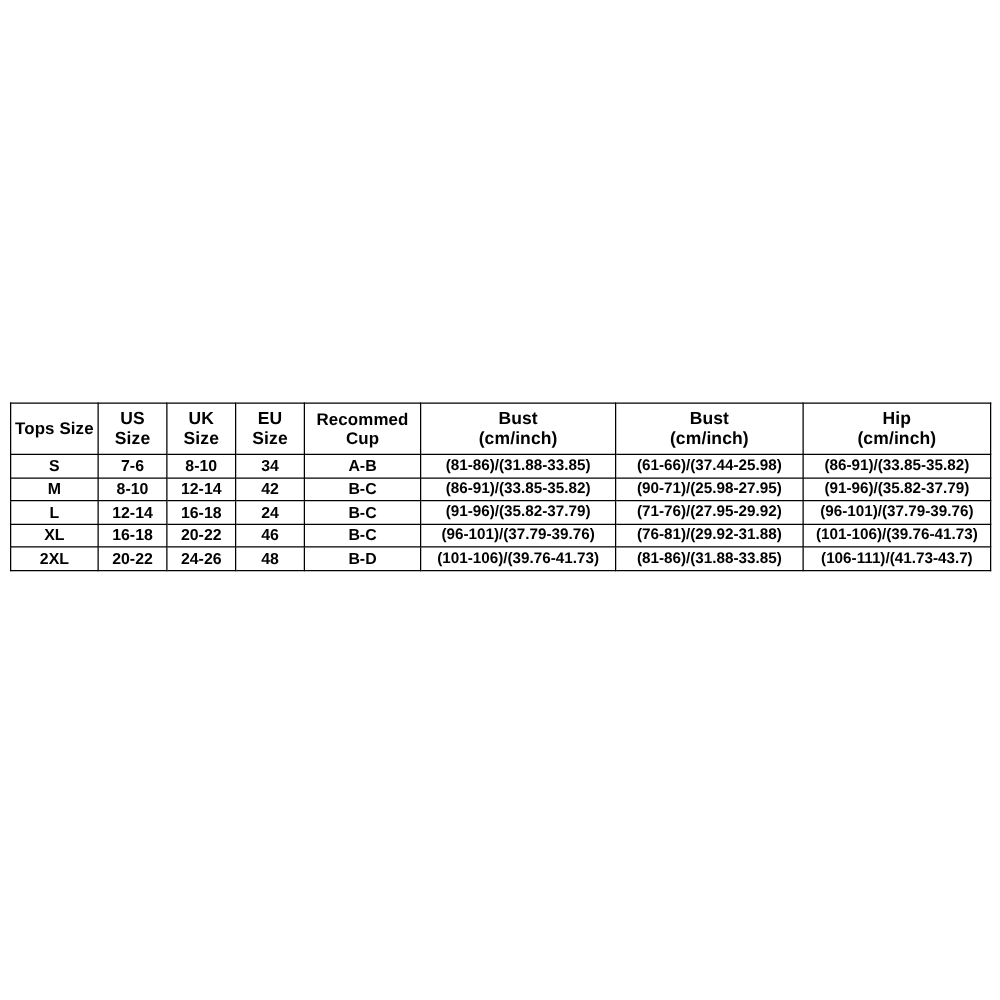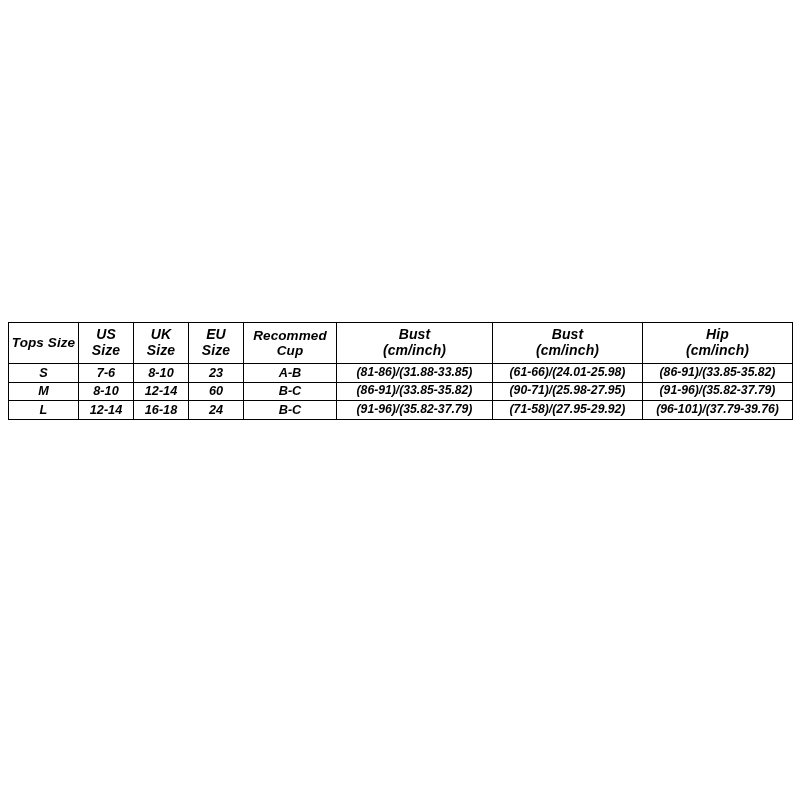--- a/index.html
+++ b/index.html
@@ -17,21 +17,20 @@
     position: relative;
     width: 800px;
     height: 800px;
     background: #ffffff;
   }
   #size-chart-wrap {
     position: absolute;
     left: 8px;
     top: 322px;
     width: 784px;
-    font-style: italic;
   }
   table.size-chart {
     border-collapse: collapse;
     width: 784px;
     table-layout: fixed;
     color: #000000;
   }
   table.size-chart td,
   table.size-chart th {
     border: 1px solid #000000;
@@ -120,42 +119,62 @@
             <span class="l1">Hip</span>
             <span class="l2">(cm/inch)</span>
           </th>
         </tr>
       </thead>
       <tbody>
         <tr class="body-row">
           <td>S</td>
           <td>7-6</td>
           <td>8-10</td>
-          <td>23</td>
+          <td>34</td>
           <td>A-B</td>
           <td class="small">(81-86)/(31.88-33.85)</td>
-          <td class="small">(61-66)/(24.01-25.98)</td>
+          <td class="small">(61-66)/(37.44-25.98)</td>
           <td class="small">(86-91)/(33.85-35.82)</td>
         </tr>
         <tr class="body-row">
           <td>M</td>
           <td>8-10</td>
           <td>12-14</td>
-          <td>60</td>
+          <td>42</td>
           <td>B-C</td>
           <td class="small">(86-91)/(33.85-35.82)</td>
           <td class="small">(90-71)/(25.98-27.95)</td>
           <td class="small">(91-96)/(35.82-37.79)</td>
         </tr>
         <tr class="body-row">
           <td>L</td>
           <td>12-14</td>
           <td>16-18</td>
           <td>24</td>
           <td>B-C</td>
           <td class="small">(91-96)/(35.82-37.79)</td>
-          <td class="small">(71-58)/(27.95-29.92)</td>
+          <td class="small">(71-76)/(27.95-29.92)</td>
           <td class="small">(96-101)/(37.79-39.76)</td>
+        </tr>
+        <tr class="body-row">
+          <td>XL</td>
+          <td>16-18</td>
+          <td>20-22</td>
+          <td>46</td>
+          <td>B-C</td>
+          <td class="small">(96-101)/(37.79-39.76)</td>
+          <td class="small">(76-81)/(29.92-31.88)</td>
+          <td class="small">(101-106)/(39.76-41.73)</td>
+        </tr>
+        <tr class="body-row">
+          <td>2XL</td>
+          <td>20-22</td>
+          <td>24-26</td>
+          <td>48</td>
+          <td>B-D</td>
+          <td class="small">(101-106)/(39.76-41.73)</td>
+          <td class="small">(81-86)/(31.88-33.85)</td>
+          <td class="small">(106-111)/(41.73-43.7)</td>
         </tr>
       </tbody>
     </table>
   </div>
 </div>
 
 </body></html>

